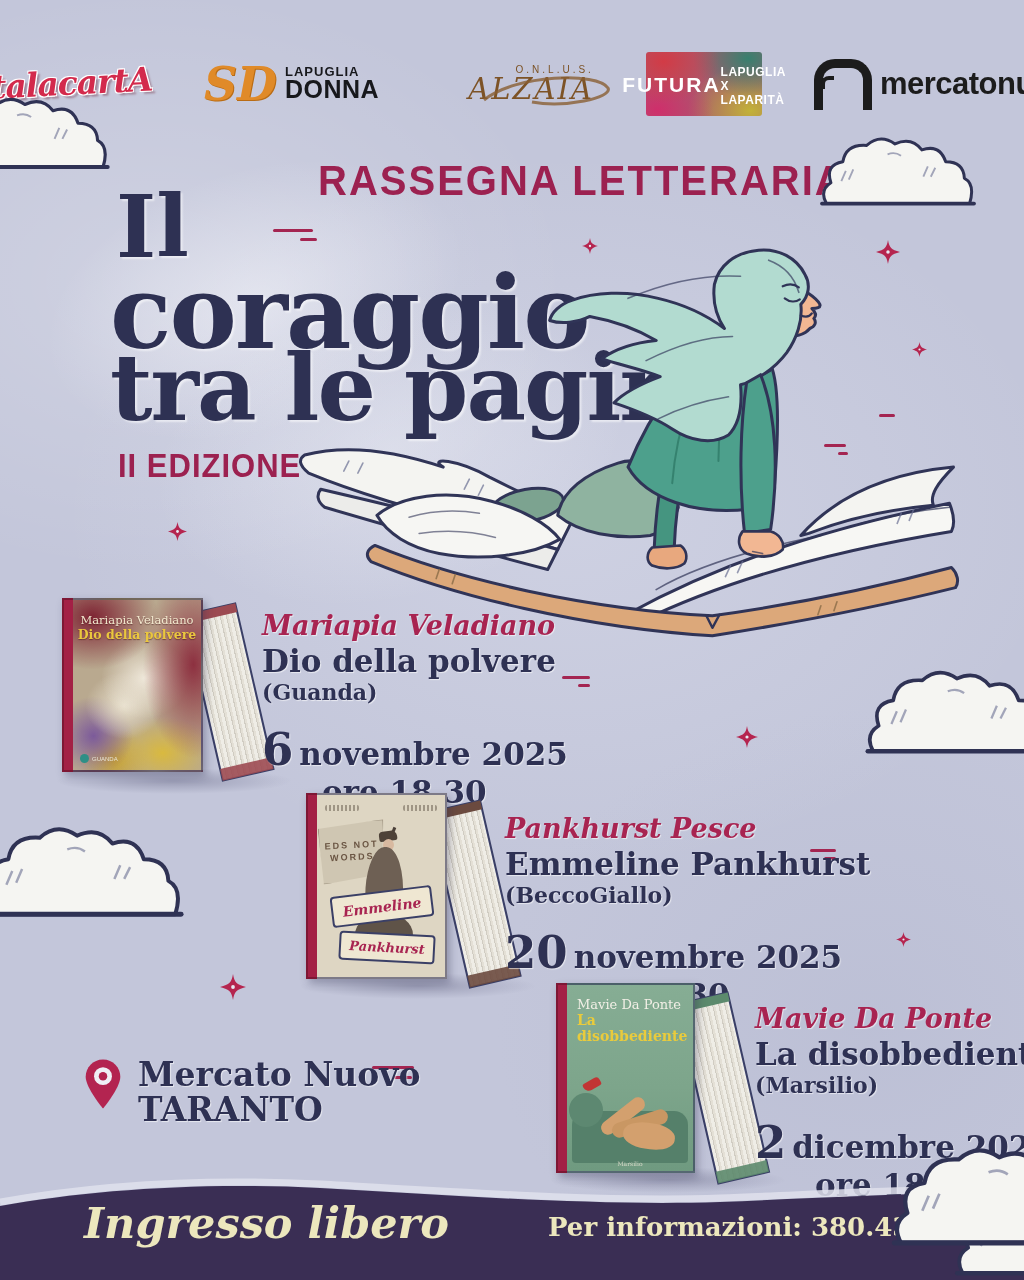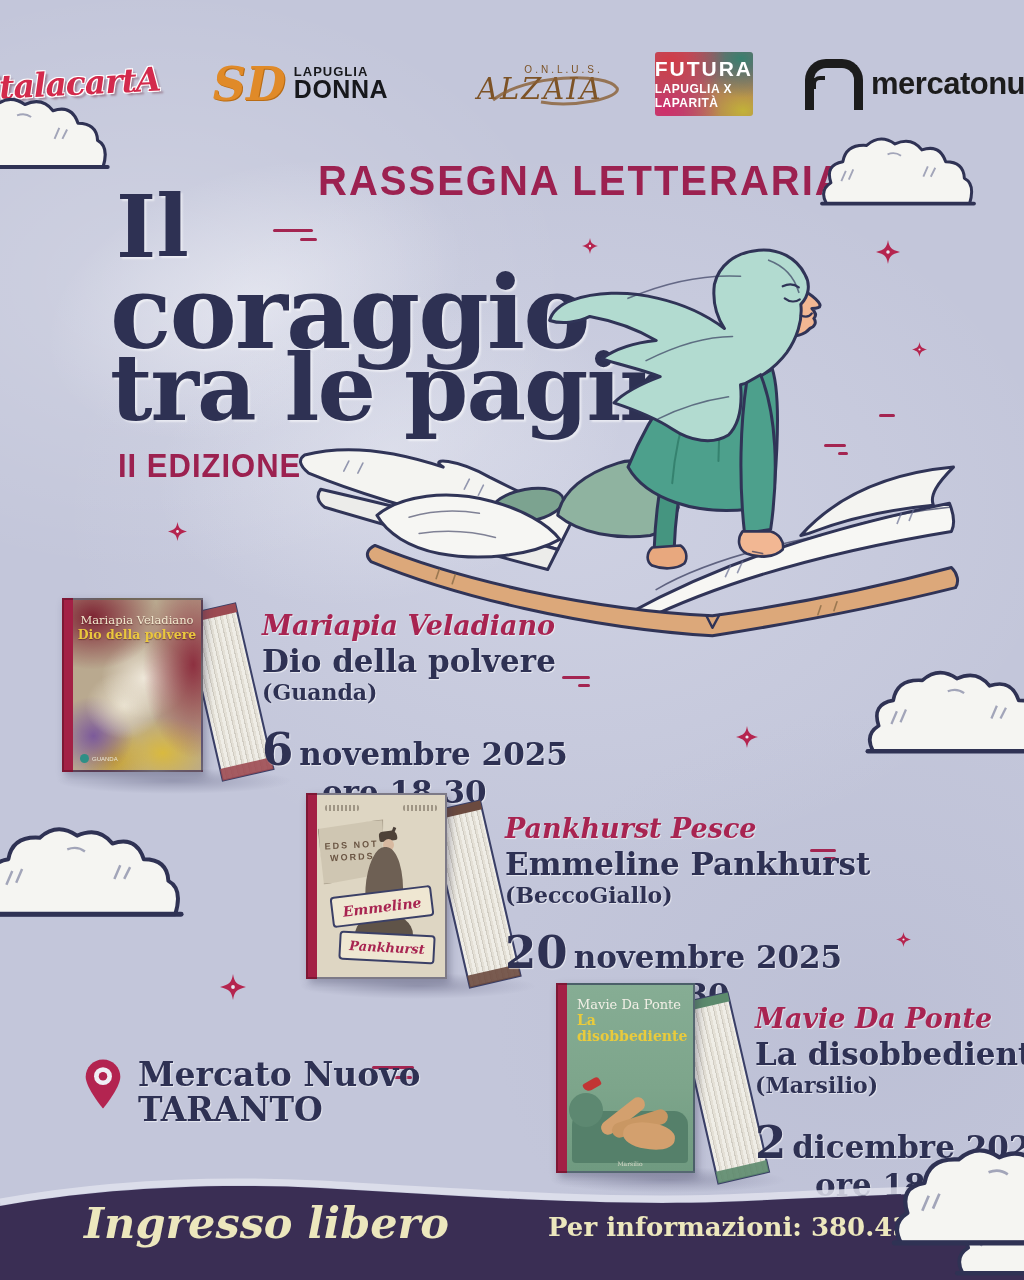--- a/index.html
+++ b/index.html
@@ -20,21 +20,21 @@
     text-shadow:1px 1px 0 #fff,-1px -1px 0 #fff,1px -1px 0 #fff,-1px 1px 0 #fff,3px 3px 2px rgba(90,10,30,.35);letter-spacing:-1px;}
   .lg-sd{display:flex;align-items:center;gap:8px;}
   .lg-sd .mono{font-style:italic;font-weight:bold;font-size:46px;color:#e08a28;text-shadow:1px 1px 0 #b96c15;line-height:1;}
   .lg-sd .tx{font-family:"Liberation Sans",sans-serif;color:#17181c;line-height:.95;}
   .lg-sd .tx .l1{font-size:13px;font-weight:bold;letter-spacing:1px;}
   .lg-sd .tx .l2{font-size:25px;font-weight:bold;letter-spacing:.5px;}
   .lg-alz{position:relative;text-align:right;color:#7d5326;width:150px;margin-left:37px;}
   .lg-alz .onlus{font-family:"Liberation Sans",sans-serif;font-size:10px;letter-spacing:3px;}
   .lg-alz .nm{font-style:italic;font-size:29px;letter-spacing:2px;line-height:1;}
   .lg-alz svg{position:absolute;left:4px;top:6px;pointer-events:none;}
-  .lg-futura{width:116px;height:64px;border-radius:3px;display:flex;flex-direction:column;align-items:center;justify-content:center;
+  .lg-futura{width:116px;height:64px;border-radius:3px;display:flex;flex-direction:row;align-items:center;justify-content:center;
     background:
       radial-gradient(80px 60px at 15% 15%, #d23b46, rgba(210,59,70,0) 70%),
       radial-gradient(85px 60px at 88% 10%, #37806e, rgba(55,128,110,0) 65%),
       radial-gradient(80px 60px at 10% 90%, #cf2f6b, rgba(207,47,107,0) 70%),
       radial-gradient(90px 65px at 90% 92%, #c2b238, rgba(194,178,56,0) 70%),
       #a85a6e;}
   .lg-futura .nm{font-family:"Liberation Sans",sans-serif;font-weight:bold;font-size:21px;letter-spacing:2px;color:#fff;line-height:1;}
   .lg-futura .sub{font-family:"Liberation Sans",sans-serif;font-weight:bold;font-size:12px;letter-spacing:.5px;color:#fff;margin-top:3px;}
   .lg-mn{display:flex;align-items:center;gap:8px;color:#1c1c1c;}
   .lg-mn .arch{width:40px;height:42px;border:9px solid #1c1c1c;border-bottom:none;border-radius:21px 21px 0 0;position:relative;}

